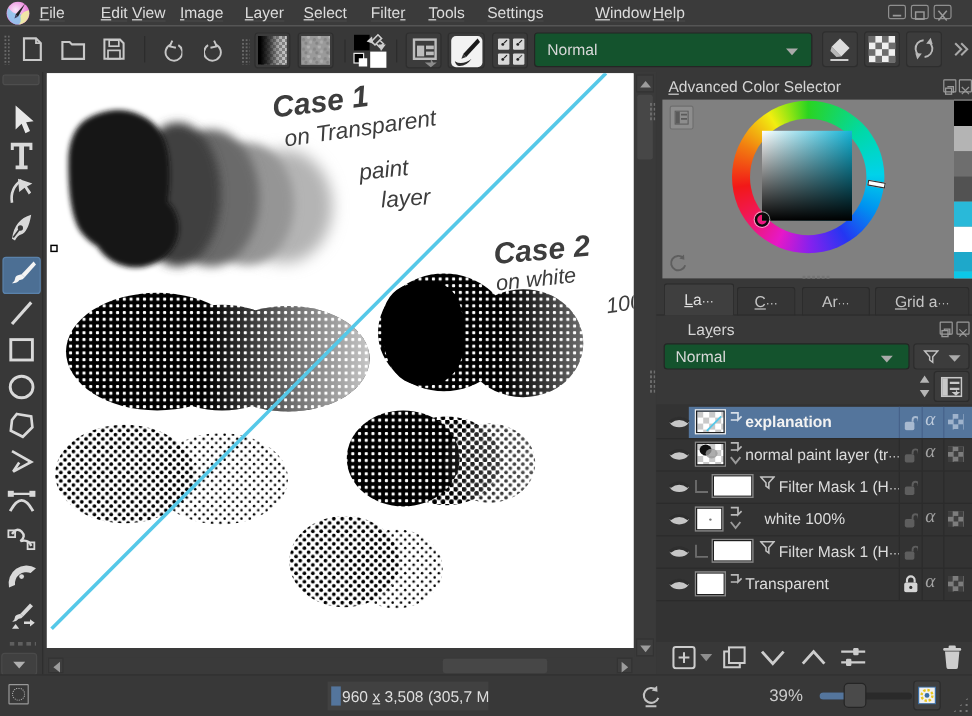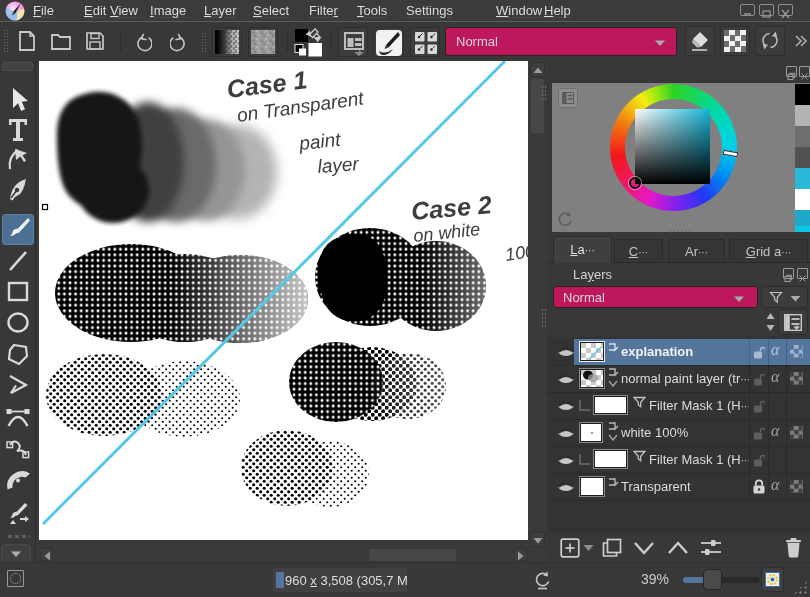--- a/index.html
+++ b/index.html
@@ -35,21 +35,21 @@
 
 #dock { position:absolute; left:547px; top:60px; width:263px; height:502px; background:#383838; }
 .lrow { position:absolute; left:0; width:263px; height:26px; }
 .lsep { position:absolute; left:0; width:263px; height:1px; background:#2b2b2b; }
 .vsep { position:absolute; top:0; width:1px; height:26px; background:#2b2b2b; }
 .thumb { position:absolute; top:3px; border:1px solid #1f1f1f; outline:1px solid #777; }
 .dtitle { color:#d4d4d4; font-size:13px; }
 .dbtn { position:absolute; width:11px; height:11px; border:1px solid #9a9a9a; border-radius:1px; }
 .tab { position:absolute; border:1px solid #2b2b2b; border-bottom:none;
   border-radius:3px 3px 0 0; color:#c4c4c4; font-size:13px; text-align:center; }
-.combo { position:absolute; background:#be185d; border:1px solid #252525; border-radius:3px;
+.combo { position:absolute; background:#14532d; border:1px solid #252525; border-radius:3px;
   color:#d8d8d8; font-size:13px; }
 .lname { position:absolute; color:#dcdcdc; font-size:13px; top:5px; white-space:nowrap; }
 </style>
 </head>
 <body>
 <div id="app">
 
 <div id="menubar">
   <svg class="abs" style="left:5px;top:1px" width="20" height="20" viewBox="0 0 20 20">
     <defs>
@@ -466,20 +466,21 @@
   <div class="sbtn" style="left:475px;top:0px;width:13px;height:13px">
     <svg style="position:absolute;left:2px;top:2px" width="7" height="10" viewBox="0 0 7 10">
             <path d="M6.5,5 L1,0.5 L1,9.5 Z" fill="#9c9c9c"></path>
           </svg>
   </div>
 </div>
 </div>
 
 <div id="dock">
 
+  <div class="dtitle abs" style="left:10px;top:5px"><u>A</u>dvanced Color Selector</div>
   <div class="dbtn" style="left:239px;top:6px">
     <svg width="9" height="9" viewBox="0 0 9 9">
           <rect x="1" y="2.5" width="5" height="5" fill="none" stroke="#9a9a9a" stroke-width="1.1"></rect>
           <path d="M3,2 v-0.8 h4.5 v4.5 h-0.8" fill="none" stroke="#9a9a9a" stroke-width="1.1"></path>
         </svg></div>
   <div class="dbtn" style="left:252px;top:6px">
     <svg width="9" height="9" viewBox="0 0 9 9">
           <path d="M1.5,1.5 l6,6 M7.5,1.5 l-6,6" stroke="#9a9a9a"></path>
         </svg></div>
 
@@ -662,21 +663,21 @@
         <svg width="22" height="19">
               <circle cx="11" cy="9" r="1" fill="#777"></circle>
             </svg>
       </div>
       <svg class="abs" style="left:60px;top:1px" width="12" height="12" viewBox="0 0 12 12">
         <path d="M2,2 h6 v6 l3,-3 M8,8 h-6" fill="none" stroke="#b9b9b9" stroke-width="1.4"></path>
           </svg>
       <svg class="abs" style="left:60px;top:13px" width="12" height="9" viewBox="0 0 12 9">
             <path d="M2,2 L6,7 L10,2" fill="none" stroke="#9a9a9a" stroke-width="1.6"></path>
           </svg>
-      <div class="lname" style="left:74px">white 100%</div>
+      <div class="lname" style="left:90px">white 100%</div>
       <div class="vsep" style="left:202px"></div>
           <div class="vsep" style="left:221px"></div>
           <div class="vsep" style="left:239px"></div>
       <svg class="abs" style="left:206px;top:7px" width="12" height="13" viewBox="0 0 12 13">
         <rect x="1" y="5.5" width="8" height="7" rx="1.5" fill="#5e5e5e"></rect>
             <path d="M7.5,5.5 v-1.5 a2.5,2.5 0 0 1 5,0 v1" fill="none" stroke="#5e5e5e" stroke-width="1.6"></path>
           </svg>
       <div class="abs" style="left:224px;top:2px;color:#a2a2a2;font-size:16px;font-family:'Liberation Serif',serif;font-style:italic">α</div>
       <div class="abs" style="left:243px;top:6px;width:13px;height:13px;background:repeating-conic-gradient(#7d7d7d 0% 25%, #3f3f3f 0% 50%) 0 0/8.6px 8.6px"></div>
     </div>

